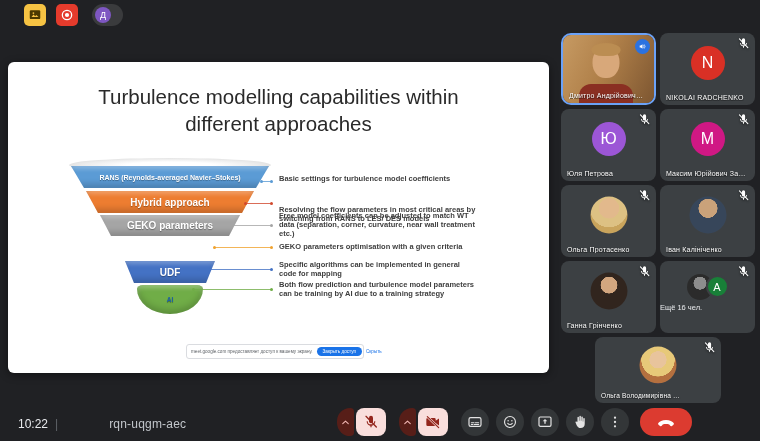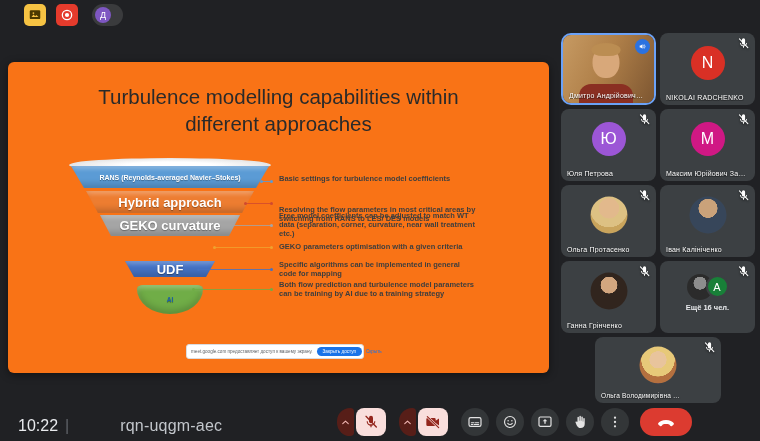--- a/index.html
+++ b/index.html
@@ -14,28 +14,28 @@
   .chip-red    { left:56px; background:#e53b2c; color:#fff; }
   .chip .ico { width:14px; height:14px; }
   .presenter-pill { position:absolute; left:92px; top:4px; height:22px; border-radius:11px;
           background:#3a3b3d; display:flex; align-items:center; gap:6px; padding:0 12px 0 3px; }
   .pill-avatar { width:16px; height:16px; border-radius:50%; display:flex; align-items:center;
           justify-content:center; font-size:9px; color:#fff; }
   .pill-text { font-size:9px; color:#e8eaed; white-space:nowrap; }
 
   
   .slide { position:absolute; left:8px; top:62px; width:541px; height:311px;
-           background:#f97316; border-radius:6px; box-shadow:0 2px 8px rgba(0,0,0,.45); }
+           background:#ffffff; border-radius:6px; box-shadow:0 2px 8px rgba(0,0,0,.45); }
   .slide-title { position:absolute; top:22px; left:50%; transform:translateX(-50%);
            width:430px; text-align:center; font-size:20.5px; line-height:1.3; color:#2a2a2a; }
   .fun-rim { position:absolute; left:61px; top:96px; width:202px; height:14px; border-radius:50%;
            background:radial-gradient(ellipse at center,#ffffff 30%,#ececec 60%,#cccccc 100%); }
   .fun-layer { position:absolute; display:flex; align-items:center; justify-content:center;
            box-shadow:inset 0 -4px 6px rgba(0,0,0,.18), inset 0 3px 4px rgba(255,255,255,.28); }
-  .fun-label { font-size:13px; font-weight:bold; color:#fff; white-space:nowrap;
+  .fun-label { font-size:10px; font-weight:bold; color:#fff; white-space:nowrap;
            text-shadow:0 1px 1px rgba(0,0,0,.35); }
   .conn-line { position:absolute; height:1px; opacity:.8; }
   .conn-dot  { position:absolute; width:3px; height:3px; border-radius:50%; }
   .desc { position:absolute; left:271px; width:200px; font-size:7.5px; font-weight:bold;
           color:#3e3e3e; line-height:1.18; }
   .share-banner { position:absolute; left:178px; top:282px; width:178px; height:15px;
           background:#fff; border:1px solid #dadce0; border-radius:3px;
           display:flex; align-items:center; gap:4px; padding:0 4px; }
   .sb-msg  { font-size:4.6px; color:#5f6368; white-space:nowrap; }
   .sb-btn  { background:#1a73e8; color:#fff; font-size:4.6px; padding:2px 6px;
@@ -71,26 +71,26 @@
             height:19px; border-radius:12px 12px 0 0; background:#8a2f22; }
   .speak { position:absolute; top:4px; right:4px; width:15px; height:15px; border-radius:50%;
             background:#2b72e0; display:flex; align-items:center; justify-content:center; color:#fff; }
   .speak .ico { width:9px; height:9px; }
   .tile.wide { grid-column:1 / 3; justify-self:center; width:126px; height:66px; }
   .ov-wrap { position:absolute; left:50%; top:36%; transform:translate(-50%,-50%);
             display:flex; align-items:center; }
   .ov-photo { width:26px; height:26px; border-radius:50%; }
   .ov-letter { width:23px; height:23px; border-radius:50%; margin-left:-7px; border:2px solid #3c4043;
             display:flex; align-items:center; justify-content:center; font-size:11px; color:#fff; }
-  .ov-label { position:absolute; left:0; right:0; top:58%; text-align:center;
-            font-size:7.5px; color:#e8eaed;font-weight:bold; }
+  .ov-label { position:absolute; left:0; right:0; top:58%; text-align:left;
+            font-size:7.5px; color:#e8eaed; }
 
   
   .meet-info { position:absolute; left:18px; top:417px; display:flex; align-items:flex-end;
-            font-size:16px; color:#e8eaed; }
+            font-size:12px; color:#e8eaed; }
   .meet-info .sep { color:#5f6368; margin:0 7px; }
   .meet-info .code { color:#c2c6cb; letter-spacing:.2px;margin-left:44px; }
   .controls { position:absolute; left:337px; top:408px; display:flex; align-items:center; gap:2px; }
   .ctl { display:flex; align-items:center; justify-content:center; cursor:pointer; }
   .ctl.split-left { width:17px; height:28px; background:#571e18; border-radius:14px 4px 4px 14px; color:#f2b8b5; }
   .ctl.split-left:not(:first-child) { margin-left:5px; }
   .ctl.split-main { width:30px; height:28px; background:#f9dedc; border-radius:8px; color:#93251c; margin-right:6px; }
   .ctl.round { width:28px; height:28px; border-radius:50%; background:#333638; color:#e3e3e3; margin-left:5px; }
   .ctl.leave { width:52px; height:28px; border-radius:16px; background:#dc3b30; color:#fff; margin-left:9px; }
   .ctl .ico { width:16px; height:16px; }
@@ -134,23 +134,23 @@
       <span class="sb-btn" style="background: rgb(26, 115, 232);">Закрыть доступ</span>
       <span class="sb-link">Скрыть</span>
     </div>
   <div class="fun-layer" style="left: 63px; top: 104px; width: 198px; height: 22px; background: rgb(91, 155, 213); clip-path: polygon(0px 0px, 100% 0px, calc(100% - 13px) 100%, 13px 100%);">
         <span class="fun-label" style="color: rgb(255, 255, 255); font-size: 7px;">RANS (Reynolds-averaged Navier–Stokes)</span>
       </div>
       <div class="fun-layer" style="left: 78px; top: 129px; width: 168px; height: 22px; background: rgb(237, 125, 49); clip-path: polygon(0px 0px, 100% 0px, calc(100% - 12px) 100%, 12px 100%);">
         <span class="fun-label" style="color: rgb(255, 255, 255);">Hybrid approach</span>
       </div>
       <div class="fun-layer" style="left: 92px; top: 153px; width: 140px; height: 21px; background: rgb(165, 165, 165); clip-path: polygon(0px 0px, 100% 0px, calc(100% - 11px) 100%, 11px 100%);">
-        <span class="fun-label" style="color: rgb(255, 255, 255);">GEKO curvature</span>
-      </div>
-      <div class="fun-layer" style="left: 117px; top: 199px; width: 90px; height: 16px; background: rgb(68, 114, 196); clip-path: polygon(0px 0px, 100% 0px, calc(100% - 9px) 100%, 9px 100%);">
+        <span class="fun-label" style="color: rgb(255, 255, 255);">GEKO parameters</span>
+      </div>
+      <div class="fun-layer" style="left: 117px; top: 199px; width: 90px; height: 22px; background: rgb(68, 114, 196); clip-path: polygon(0px 0px, 100% 0px, calc(100% - 9px) 100%, 9px 100%);">
         <span class="fun-label" style="color: rgb(255, 255, 255);">UDF</span>
       </div>
       <div class="fun-layer" style="left: 129px; top: 223px; width: 66px; height: 29px; background: rgb(112, 173, 71); border-radius: 6px 6px 34px 34px / 4px 4px 26px 26px;">
         <span class="fun-label" style="color: rgb(28, 95, 168); font-size: 6.5px;">AI</span>
       </div>
       <div class="conn-line" style="left: 253px; top: 119px; width: 10px; background: rgb(91, 155, 213);"></div>
       <div class="conn-dot" style="left: 252px; top: 118px; background: rgb(91, 155, 213);"></div>
       <div class="conn-dot" style="left: 262px; top: 118px; background: rgb(91, 155, 213);"></div>
       <div class="desc" style="top: 113px;">Basic settings for turbulence model coefficients</div>
       <div class="conn-line" style="left: 237px; top: 141px; width: 26px; background: rgb(209, 73, 46);"></div>

